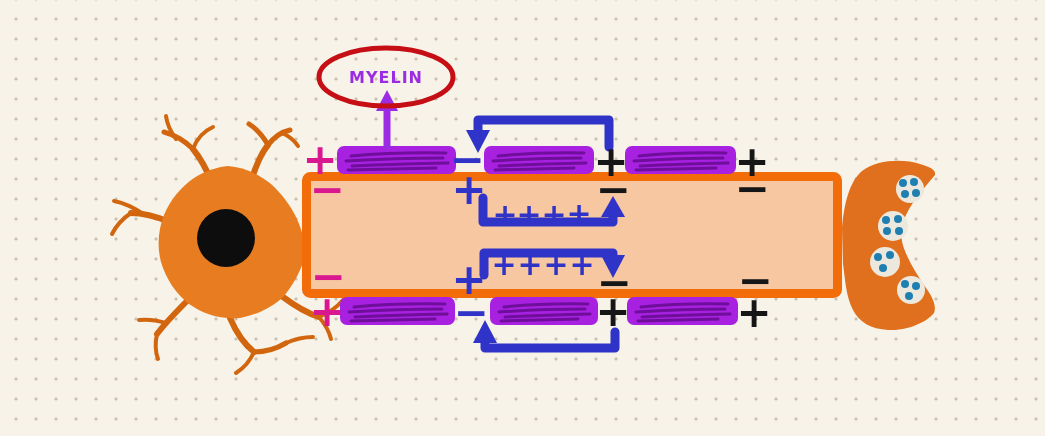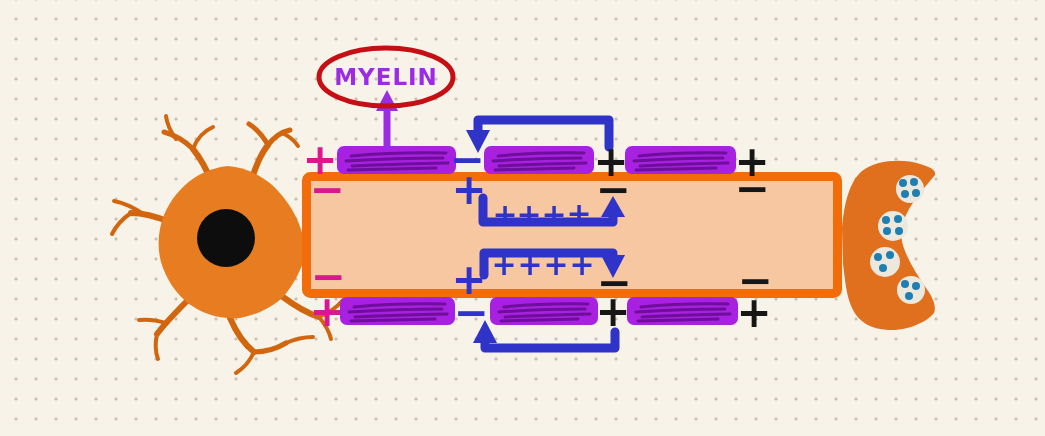--- a/index.html
+++ b/index.html
@@ -16,21 +16,21 @@
   }
   .stage svg{position:absolute;left:0;top:0;}
   .charge{
     position:absolute;transform:translate(-50%,-50%);
     font-weight:900;line-height:1;user-select:none;
   }
   .charge.lg{font-size:42px;}
   .charge.md{font-size:30px;}
   .myelin-text{
     position:absolute;left:386px;top:77px;transform:translate(-50%,-50%);
-    font-weight:900;font-size:23px;letter-spacing:1px;
+    font-weight:900;font-size:16px;letter-spacing:1px;
   }
 </style>
 </head>
 <body>
 
 <div class="stage">
 
   <svg width="1045" height="436" viewBox="0 0 1045 436">
 
     <g fill="#e0701d">

